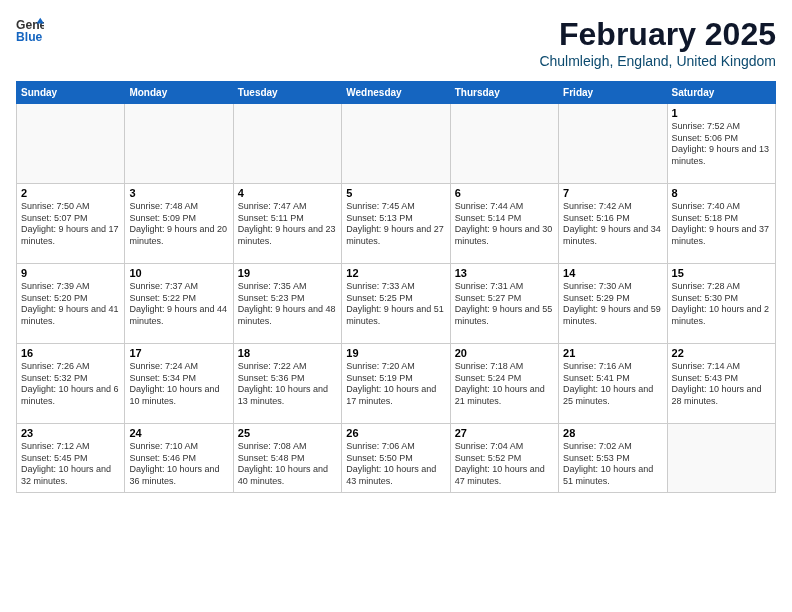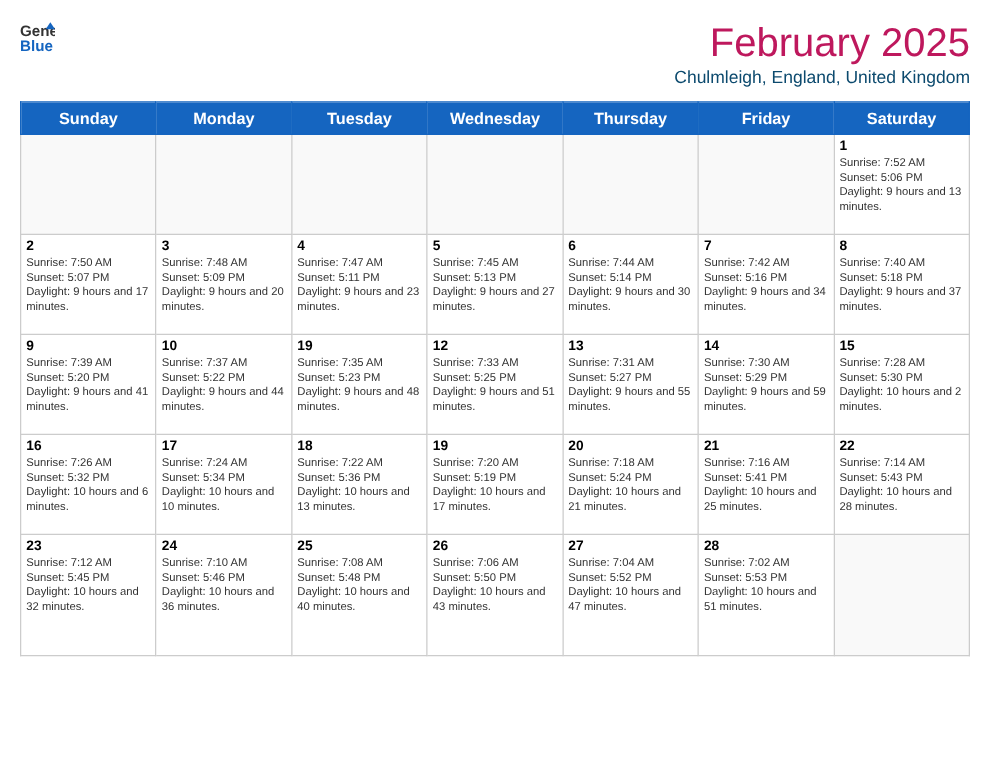--- a/index.html
+++ b/index.html
@@ -29,38 +29,38 @@
     }
     .logo-icon {
       width: 28px;
       height: 28px;
     }
     .title-block {
       text-align: right;
     }
     .month-title {
       font-size: 32px;
-      font-weight: normal;
-      color: #be185d;
+      font-weight: bold;
+      color: #0f172a;
     }
     .location {
       font-size: 14px;
       color: #0c4a6e;
     }
     .calendar {
       width: 100%;
       border-collapse: collapse;
       font-size: 10px;
     }
     .calendar th {
       background: #1565c0;
       color: white;
       padding: 5px 4px;
-      text-align: center;
-      font-size: 13px;
+      text-align: left;
+      font-size: 10px;
       font-weight: bold;
       border: 1px solid #1565c0;
     }
     .calendar td {
       border: 1px solid #ccc;
       vertical-align: top;
       padding: 3px 4px;
       width: calc(100% / 7);
       height: 80px;
       background: white;
@@ -72,21 +72,21 @@
       font-size: 11px;
       font-weight: bold;
       margin-bottom: 2px;
     }
     .day-detail {
       font-size: 9px;
       color: #333;
       line-height: 1.3;
     }
     tr:last-child td {
-      height: 97px;
+      height: 69px;
     }
   </style>
 </head>
 <body>
 
 <div class="page">
   <div class="header">
     <div class="logo">
       <svg class="logo-icon" viewBox="0 0 30 30">
         <text x="0" y="14" font-size="13" font-weight="bold" fill="#333">General</text>

